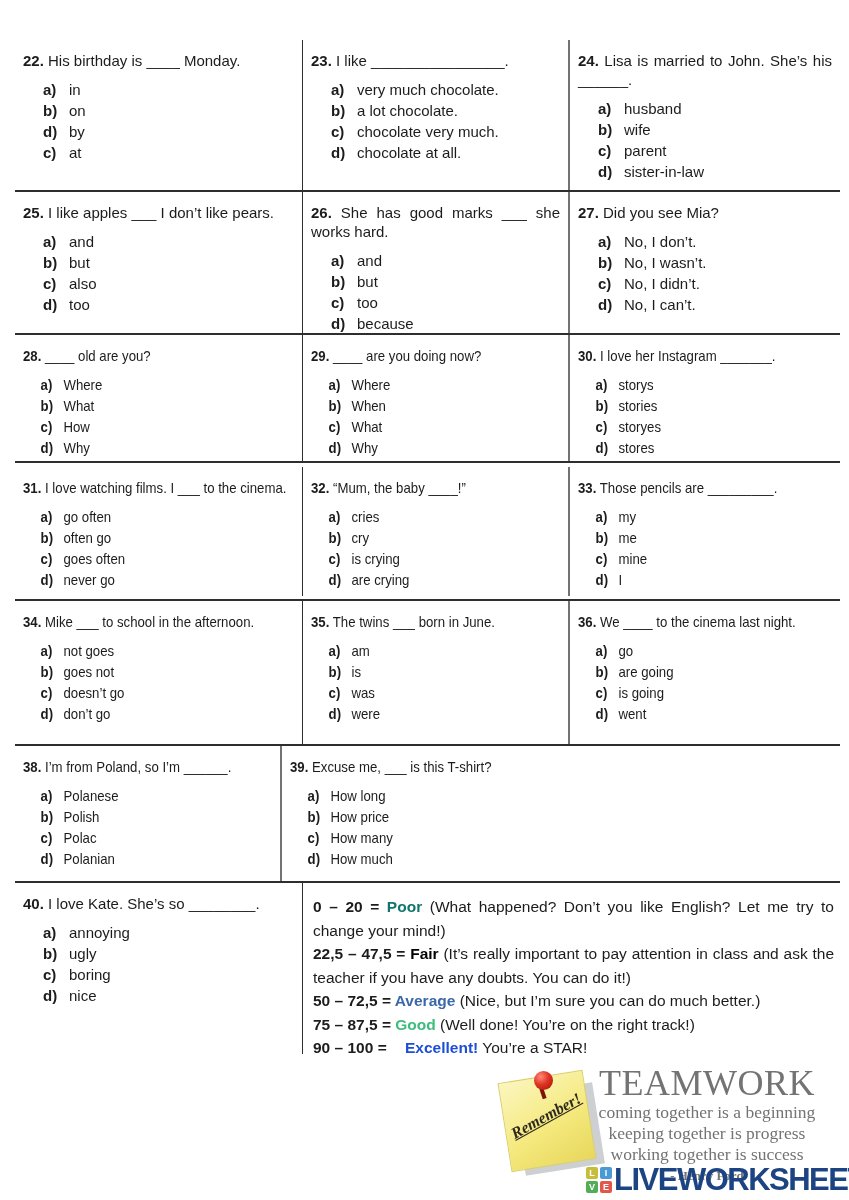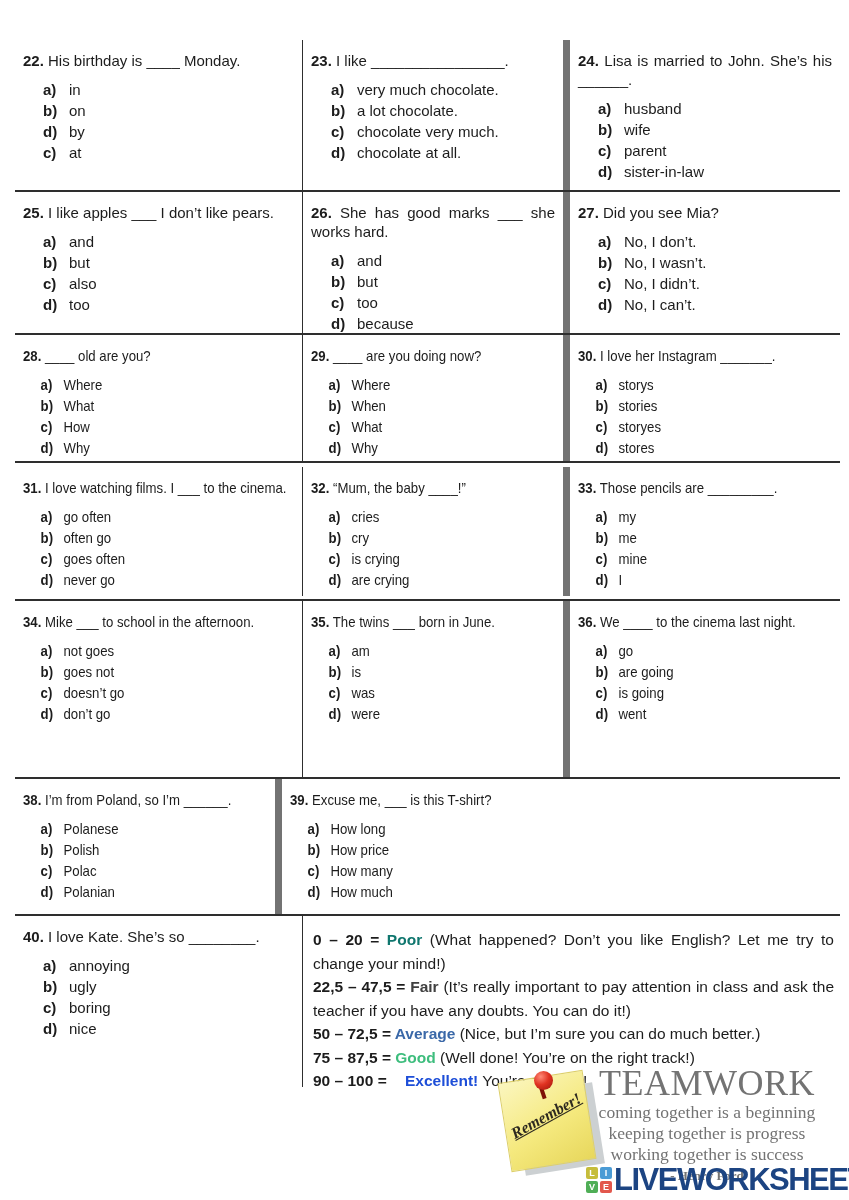--- a/index.html
+++ b/index.html
@@ -8,24 +8,24 @@
          font-family:"Liberation Sans", sans-serif; color:#1c1c1c; }
 
   .sheet { position:absolute; inset:0; background:#fff; }
 
   
   .grid { position:absolute; left:15px; top:40px; width:825px; }
   .row { display:flex; border-bottom:2px solid #2e2e2e; }
   .row.last { border-bottom:none; }
   .cell { padding:11px 8px 6px 8px; }
   .c1 { width:288px; border-right:1px solid #2e2e2e; }
-  .c2 { width:267px; border-right:7px solid #737373; }
+  .c2 { width:267px; border-right:2px solid #737373; }
   .c3 { width:270px; }
   .r1 { height:152px; } .r2 { height:143px; } .r3 { height:128px; }
-  .r4 { height:138px;align-items:center; } .r5 { height:178px; } .r6 { height:137px; }
+  .r4 { height:138px;align-items:center; } .r5 { height:145px; } .r6 { height:137px; }
   .r7 { height:171px; }
   .r7 .c1 { border-right:1px solid #2e2e2e; }
 
   .qtext { font-size:15px; line-height:19px; text-align:justify; }
   .qtext b { font-weight:bold; }
   .opts { list-style:none; margin:9px 0 0 0; padding-left:20px; }
   .opts li { font-size:15px; line-height:21px; white-space:nowrap; }
   .opts li b { display:inline-block; width:26px; font-weight:bold; }
 
   
@@ -244,21 +244,21 @@
           <p class="qtext"><b>40.</b> I love Kate. She’s so ________.</p>
           <ul class="opts">
             <li><b>a)</b><span>annoying</span></li>
             <li><b>b)</b><span>ugly</span></li>
             <li><b>c)</b><span>boring</span></li>
             <li><b>d)</b><span>nice</span></li>
           </ul>
         </div>
       <div class="cell gradecell" id="grading">
           <p class="gline"><b>0 – 20 = </b><b style="color: #0f766e;">Poor</b> (What happened? Don’t you like English? Let me try to change your mind!)</p>
-          <p class="gline"><b>22,5 – 47,5 = </b><b style="color: #404040;">Fair</b> (It’s really important to pay attention in class and ask the teacher if you have any doubts. You can do it!)</p>
+          <p class="gline"><b>22,5 – 47,5 = </b><b style="color: #000000;">Fair</b> (It’s really important to pay attention in class and ask the teacher if you have any doubts. You can do it!)</p>
           <p class="gline"><b>50 – 72,5 = </b><b style="color: rgb(58, 104, 168);">Average</b> (Nice, but I’m sure you can do much better.)</p>
           <p class="gline"><b>75 – 87,5 = </b><b style="color: rgb(61, 189, 125);">Good</b> (Well done! You’re on the right track!)</p>
           <p class="gline"><b>90 – 100 = </b><b style="color: #1d4ed8; margin-left: 14px;">Excellent!</b> You’re a STAR!</p>
         </div>
     </div>
   </div>
 
   <div class="note-shadow"></div>
   <div class="sticky">
     <span class="remember">Remember!</span>

